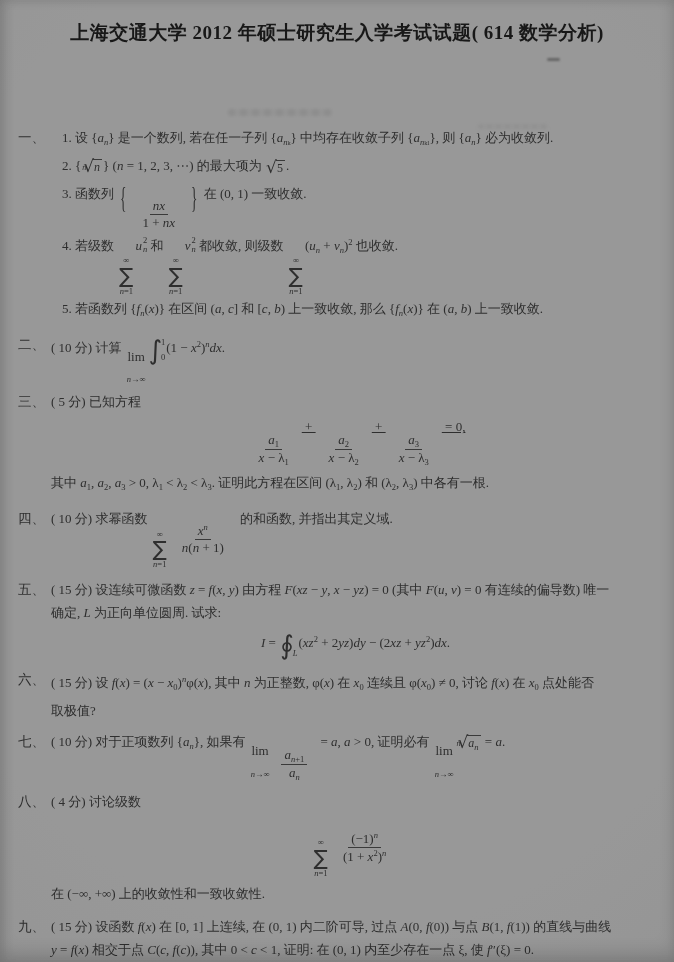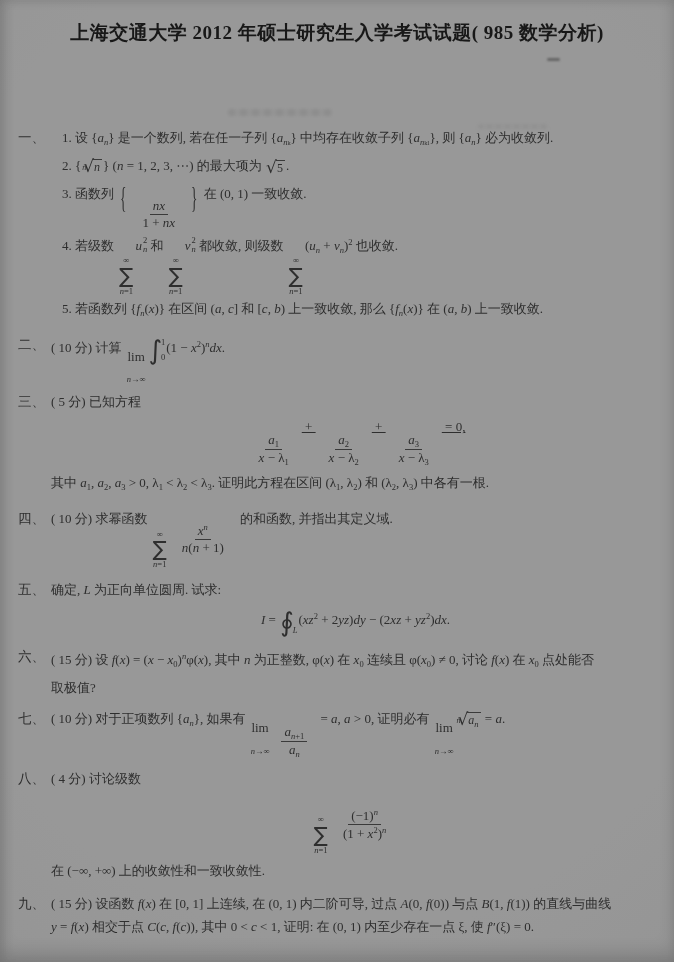--- a/index.html
+++ b/index.html
@@ -63,21 +63,21 @@
   .m-sqrt .srad{font-size:17px;line-height:15px;font-family:"DejaVu Sans",sans-serif;margin-right:-1px;}
   .m-sqrt .sbody{border-top:1px solid #3a3a3a;line-height:15px;padding:0 2px 0 1px;font-size:12px;}
   .m-bs{display:inline-flex;align-items:center;}
   .m-bs .col{display:inline-flex;flex-direction:column;font-size:8.5px;line-height:1.1;margin-left:1px;}
   .m-tall{display:inline-block;transform:scale(1.02,2.25);vertical-align:-0.22em;margin:0 3px;}
 </style>
 </head>
 <body>
 
 <div class="page">
-  <h1 class="title">上海交通大学 2012 年硕士研究生入学考试试题( 985 数学分析)</h1>
+  <h1 class="title">上海交通大学 2012 年硕士研究生入学考试试题( 614 数学分析)</h1>
   <div class="artifact-dash"></div>
   <div class="artifact-bleed1"></div>
   <div class="artifact-bleed2"></div>
   <main id="exam-body">
       <div class="qrow">
         <span class="qlabel">一、</span>
         <div class="qcontent">
           <div class="qline ind"><span>1. 设 {<i class="mv">a</i></span><span class="m-sub"><i class="mv">n</i></span><span>} 是一个数列, 若在任一子列 {<i class="mv">a</i></span><span class="m-sub"><i class="mv">n</i>ₖ</span><span>} 中均存在收敛子列 {<i class="mv">a</i></span><span class="m-sub"><i class="mv">n</i>ₖₗ</span><span>}, 则 {<i class="mv">a</i></span><span class="m-sub"><i class="mv">n</i></span><span>} 必为收敛列.</span></div>
           <div class="qline ind"><span>2. {</span><span class="m-sqrt">
               <span class="sidx"><i class="mv">n</i></span>
@@ -160,20 +160,21 @@
               <span class="lb"><i class="mv">n</i>=1</span>
             </span><span class="m-frac">
               <span class="m-num"><span><i class="mv">x</i></span><span class="m-sup"><i class="mv">n</i></span></span>
               <span class="m-den"><span><i class="mv">n</i>(<i class="mv">n</i> + 1)</span></span>
             </span><span> 的和函数, 并指出其定义域.</span></div>
         </div>
       </div>
       <div class="qrow" style="margin-top: 8px;">
         <span class="qlabel">五、</span>
         <div class="qcontent">
+          <div class="qline"><span>( 15 分) 设连续可微函数 <i class="mv">z</i> = <i class="mv">f</i>(<i class="mv">x</i>, <i class="mv">y</i>) 由方程 <i class="mv">F</i>(<i class="mv">xz</i> − <i class="mv">y</i>, <i class="mv">x</i> − <i class="mv">yz</i>) = 0 (其中 <i class="mv">F</i>(<i class="mv">u</i>, <i class="mv">v</i>) = 0 有连续的偏导数) 唯一</span></div>
           <div class="qline"><span>确定, <i class="mv">L</i> 为正向单位圆周. 试求:</span></div>
           <div class="qline center" style="margin-top: 4px;"><span><i class="mv">I</i> = </span><span class="m-int">
               <span class="m-isym">∮</span>
               <span class="m-ilims">
                 <span>&nbsp;</span>
                 <span><i class="mv">L</i></span>
               </span>
             </span><span>(<i class="mv">xz</i></span><span class="m-sup">2</span><span> + 2<i class="mv">yz</i>)<i class="mv">dy</i> − (2<i class="mv">xz</i> + <i class="mv">yz</i></span><span class="m-sup">2</span><span>)<i class="mv">dx</i>.</span></div>
         </div>
       </div>

